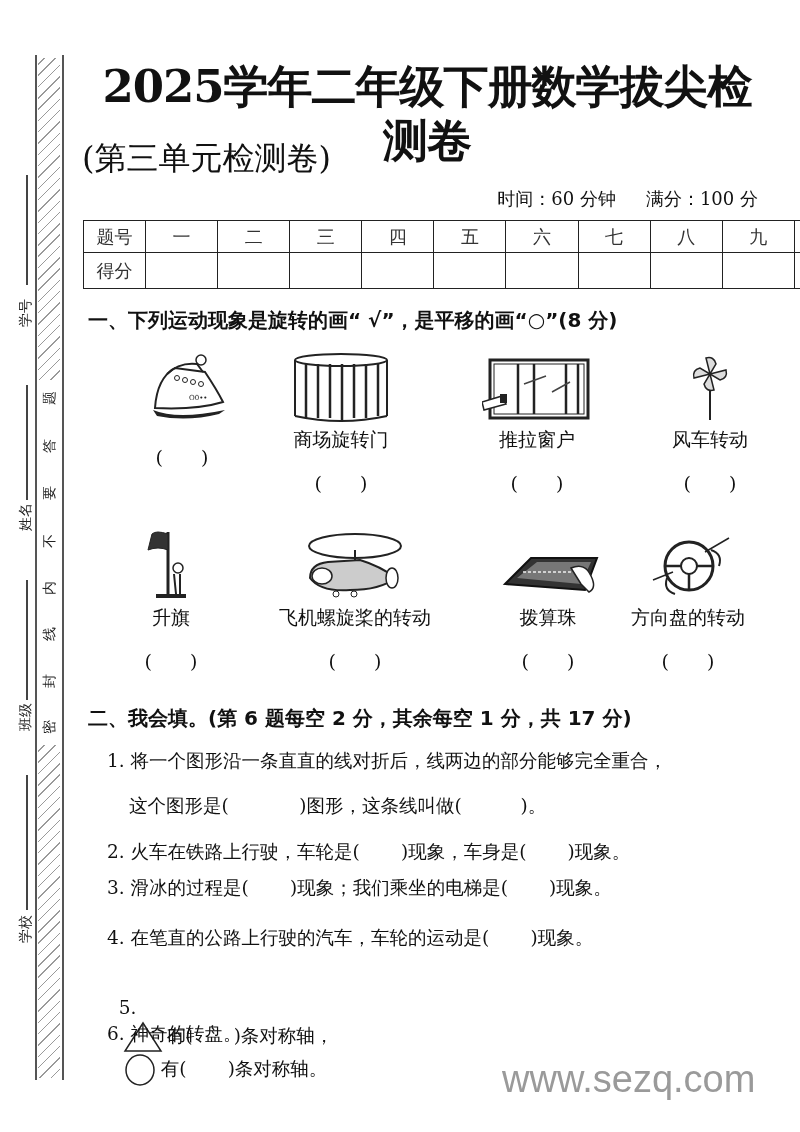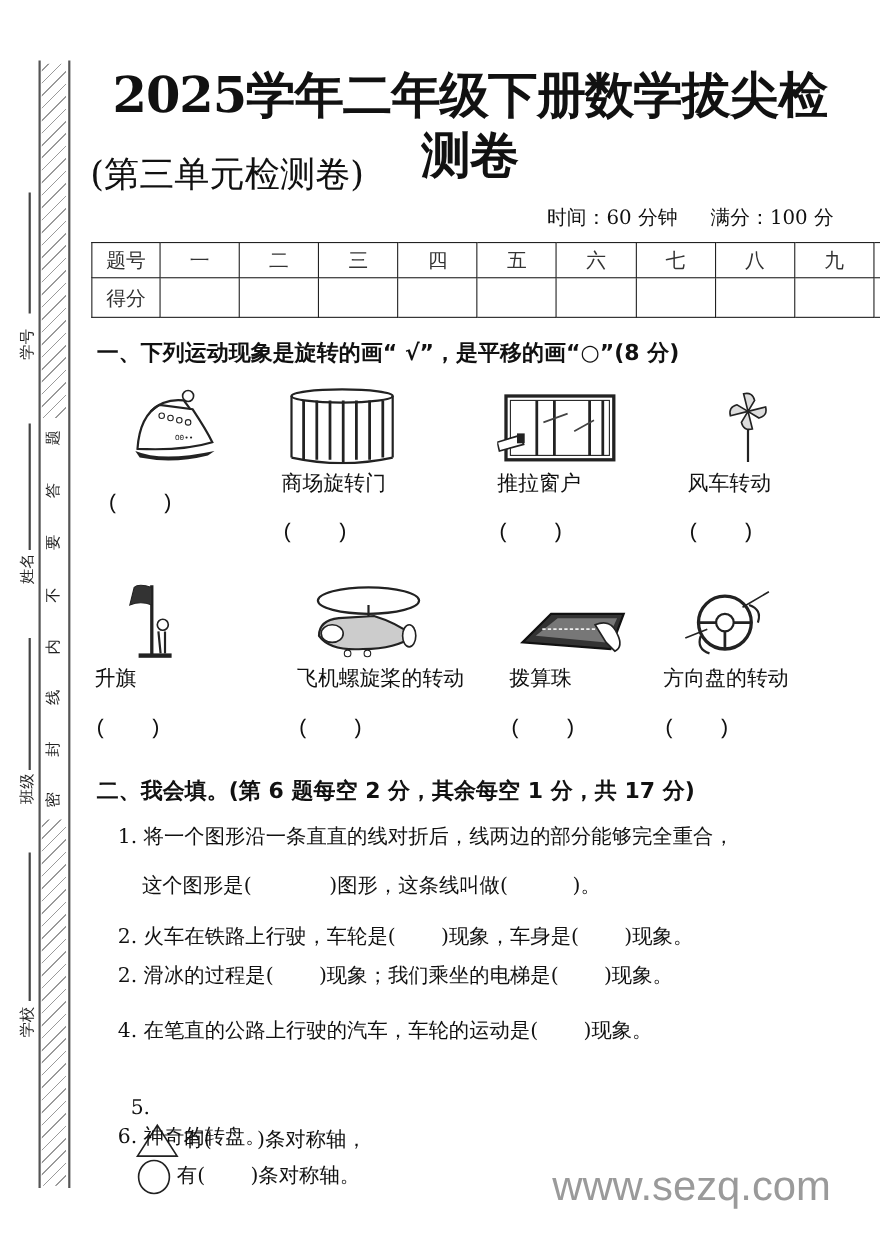--- a/index.html
+++ b/index.html
@@ -23,21 +23,21 @@
   .meta span + span { margin-left:30px;margin-top:26px; }
 
   
   table.score { position:absolute; left:83px; top:220px; width:784px; border-collapse:collapse; table-layout:fixed; }
   table.score td { border:1.5px solid #222; text-align:center; font-size:18px; color:#333; padding:0; }
   table.score tr.r1 td { height:31px; }
   table.score tr.r2 td { height:35px; }
 
   
   .sec-head { position:absolute; left:88px; font-family:"DejaVu Sans","Liberation Sans",sans-serif; font-size:20px; font-weight:bold; line-height:28px; white-space:nowrap; }
-  .item { position:absolute; width:170px; text-align:left;font-family:Liberation Mono, monospace; }
+  .item { position:absolute; width:170px; text-align:center; }
   .item .pic { width:110px; height:72px; margin:0 auto; }
   .item .lbl { font-size:19px; line-height:26px; white-space:nowrap; }
   .item .paren { font-size:19px; line-height:26px; white-space:pre; }
 
   .q { position:absolute; font-size:18.5px; line-height:26px; white-space:pre; }
   .shape { display:inline-block; vertical-align:middle; }
 
   .watermark { position:absolute; left:502px; top:1058px; font-family:"Liberation Sans","DejaVu Sans",sans-serif; font-size:38px; color:#9a9a9a; letter-spacing:0px; }
 </style>
 </head>
@@ -223,21 +223,21 @@
   </svg>
   <div class="lbl">方向盘的转动</div>
   <div class="paren" style="margin-top:18px;">(　　)</div>
 </div>
 
 <div class="sec-head" style="top:704px;">二、我会填。(第 6 题每空 2 分，其余每空 1 分，共 17 分)</div>
 
 <div class="q" style="left:107px; top:748px;">1. 将一个图形沿一条直直的线对折后，线两边的部分能够完全重合，</div>
 <div class="q" style="left:129px; top:793px;">这个图形是(            )图形，这条线叫做(          )。</div>
 <div class="q" style="left:107px; top:839px;">2. 火车在铁路上行驶，车轮是(       )现象，车身是(       )现象。</div>
-<div class="q" style="left:107px; top:875px;">2. 滑冰的过程是(       )现象；我们乘坐的电梯是(       )现象。</div>
+<div class="q" style="left:107px; top:875px;">3. 滑冰的过程是(       )现象；我们乘坐的电梯是(       )现象。</div>
 <div class="q" style="left:107px; top:925px;">4. 在笔直的公路上行驶的汽车，车轮的运动是(       )现象。</div>
 
 <div class="q" style="left:107px; top:969px;">
   <span>5.</span>
   <svg class="shape" width="40" height="32" viewBox="0 0 40 32" style="margin:0 4px;">
       <path d="M20 2 L38 30 L2 30 Z" fill="none" stroke="#222" stroke-width="1.5"></path>
     </svg><span>有(       )条对称轴，</span>
   <svg class="shape" width="34" height="34" viewBox="0 0 34 34" style="margin:0 4px;">
       <ellipse cx="17" cy="17" rx="14" ry="15" fill="none" stroke="#222" stroke-width="1.5"></ellipse>
     </svg><span>有(       )条对称轴。</span>

